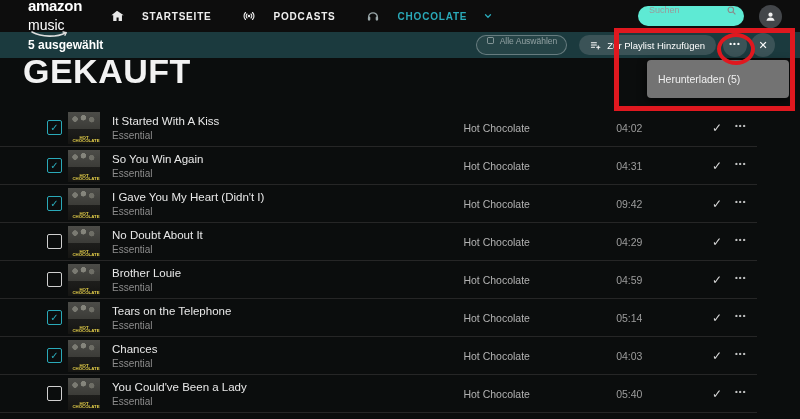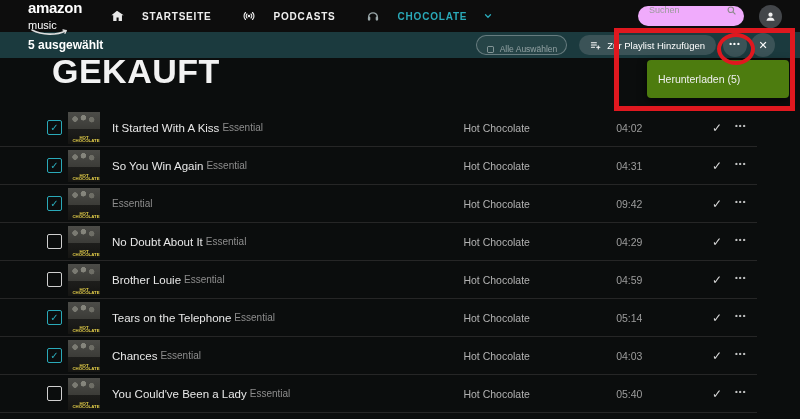--- a/index.html
+++ b/index.html
@@ -9,31 +9,31 @@
     background:#0b0d0d; color:#e6e6e6; position:relative;
   }
 
   
   .nav {
     height:32px; background:#0d0d0d; display:flex; align-items:center;
     padding:0 18px 0 28px; position:relative; z-index:3;
   }
   .logo { display:flex; align-items:baseline; gap:3px; position:relative; padding-bottom:2px;flex-direction:column; }
   .logo .amz { font-weight:bold; font-size:15px; letter-spacing:-0.3px; color:#fff; }
-  .logo .mus { font-weight:400; font-size:11px; color:#fff; }
+  .logo .mus { font-weight:400; font-size:14px; color:#fff; }
   .logo svg.smile { position:absolute; left:1px; bottom:-3px; width:42px; height:8px; color:#ddd; }
   .nav-items { display:flex; align-items:center; margin-left:28px; gap:30px; }
   .nav-item { display:flex; align-items:center; gap:18px; cursor:pointer; }
   .nav-item .nico { width:14px; height:14px; color:#e8e8e8; display:inline-flex; }
   .nav-item .nlabel { font-size:10px; font-weight:bold; letter-spacing:0.8px; color:#efefef; }
   .nav-item.active .nico { color:#9aa7a9; }
   .nav-item.active .nlabel { color:var(--accent); }
   .nav-item .chev { width:10px; height:10px; color:var(--accent); display:inline-flex; margin-left:-2px; }
   .search-wrap {
-    margin-left:auto; width:106px; height:20px; background:#f0abfc; border-radius:10px;
+    margin-left:auto; width:106px; height:20px; background:#5eead4; border-radius:10px;
     display:flex; align-items:center; padding:0 7px 12px 11px;
   }
   .search-wrap input {
     border:none; outline:none; background:transparent; width:70px;
     font-size:9px; color:#333; font-family:"Liberation Sans", sans-serif;
   }
   .search-wrap input::placeholder { color:#9a9a9a; }
   .search-wrap .sico { width:11px; height:11px; color:#8a8a8a; margin-left:auto; display:inline-flex; }
   .avatar {
     margin-left:15px; width:23px; height:23px; border-radius:50%;
@@ -44,47 +44,47 @@
   
   .selbar {
     height:26px; background:#1b3a3e; display:flex; align-items:center;
     padding:0 25px 0 28px; position:relative; z-index:2;
   }
   .sel-count { font-size:12px; font-weight:bold; color:#fff; }
   .sel-buttons { margin-left:auto; display:flex; align-items:center; }
   .btn-selectall {
     height:20px; padding:0 9px; border:1px solid rgba(255,255,255,0.30); border-radius:10px;
     background:rgba(255,255,255,0.05); color:rgba(255,255,255,0.48);
-    font-size:8.5px; display:flex; align-items:flex-end; gap:5px; cursor:pointer;
+    font-size:8.5px; display:flex; align-items:flex-start; gap:5px; cursor:pointer;
   }
   .btn-selectall svg { width:9px; height:9px; }
   .btn-playlist {
     margin-left:12px; height:20px; padding:0 11px; border:none; border-radius:10px;
     background:#3b5357; color:#fff; font-size:9.5px; font-family:"Liberation Sans", sans-serif;
     display:flex; align-items:center; gap:6px; cursor:pointer;
   }
   .btn-playlist svg { width:11px; height:11px; }
   .btn-circle {
     width:24px; height:24px; border-radius:50%; border:none; background:#3b5357;
     color:#fff; display:flex; align-items:center; justify-content:center; cursor:pointer;
     font-family:"Liberation Sans", sans-serif;
   }
   .btn-more { margin-left:7px; font-size:8px; letter-spacing:1px; font-weight:bold; padding-bottom:4px; }
   .btn-close { margin-left:4px; font-size:11px; }
 
   
   .page-title {
-    position:absolute; left:52px; top:54px; z-index:1;
+    position:absolute; left:23px; top:54px; z-index:1;
     font-size:34px; font-weight:800; letter-spacing:0.5px; line-height:1; color:#f2f2f2;
   }
 
   
   .dropdown {
     position:absolute; left:647px; top:60px; width:142px; height:38px; z-index:4;
-    background:#4d7c0f; border-radius:4px; box-shadow:0 3px 10px rgba(0,0,0,0.65);
+    background:#737373; border-radius:4px; box-shadow:0 3px 10px rgba(0,0,0,0.65);
     display:flex; align-items:center; padding-left:11px;
   }
   .dropdown .dd-item { font-size:10.5px; color:#f0f0f0; cursor:pointer; }
 
   
   .anno-rect {
     position:absolute; left:614px; top:28px; width:181px; height:83px;
     border:5px solid var(--anno); z-index:10; pointer-events:none;
   }
   .anno-circle {
@@ -112,21 +112,21 @@
       radial-gradient(circle at 22% 22%, #7a7a72 0 2.5px, transparent 3px),
       radial-gradient(circle at 48% 18%, #85857c 0 2.5px, transparent 3px),
       radial-gradient(circle at 74% 24%, #6e6e66 0 2.5px, transparent 3px),
       linear-gradient(#4c4c48 0%, #3c3c38 52%, #1e1e1c 52%, #141412 100%);
   }
   .art .art-txt {
     position:absolute; left:0; right:0; bottom:1px; text-align:center;
     color:#e8d24a; font-weight:bold; font-size:6px; line-height:5px;
     transform:scale(0.72); transform-origin:center bottom; white-space:nowrap;
   }
-  .meta { margin-left:12px; width:352px; display:flex; gap:3px; }
+  .meta { margin-left:12px; width:352px; display:flex; flex-direction:column; gap:3px; }
   .t-title { font-size:11.5px; color:#e8e8e8; cursor:pointer; }
   .t-album { font-size:10px; color:#8d8d8d; }
   .t-artist { width:153px; font-size:10.5px; color:#b2b2b2; cursor:pointer; }
   .t-duration { width:40px; font-size:10.5px; color:#9d9d9d; }
   .t-check { margin-left:53px; width:16px; font-size:12px; color:#d5d5d5; text-align:center; }
   .t-more { margin-left:10px; width:22px; font-size:8px; letter-spacing:1px; font-weight:bold; color:#c5c5c5; cursor:pointer; padding-bottom:4px; }
 </style>
 </head>
 <body>
 
@@ -261,20 +261,21 @@
   </div>
 
   <div class="row checked">
     <span class="cb">
         <span class="cb-check">✓</span>
       </span>
     <span class="art">
       <span class="art-txt"><span class="l1">HOT</span><br><span class="l2">CHOCOLATE</span></span>
     </span>
     <span class="meta">
+      <span class="t-title">I Gave You My Heart (Didn't I)</span>
       <span class="t-album">Essential</span>
     </span>
     <span class="t-artist">Hot Chocolate</span>
     <span class="t-duration">09:42</span>
     <span class="t-check">✓</span>
     <span class="t-more">•••</span>
   </div>
 
   <div class="row">
     <span class="cb"></span>

